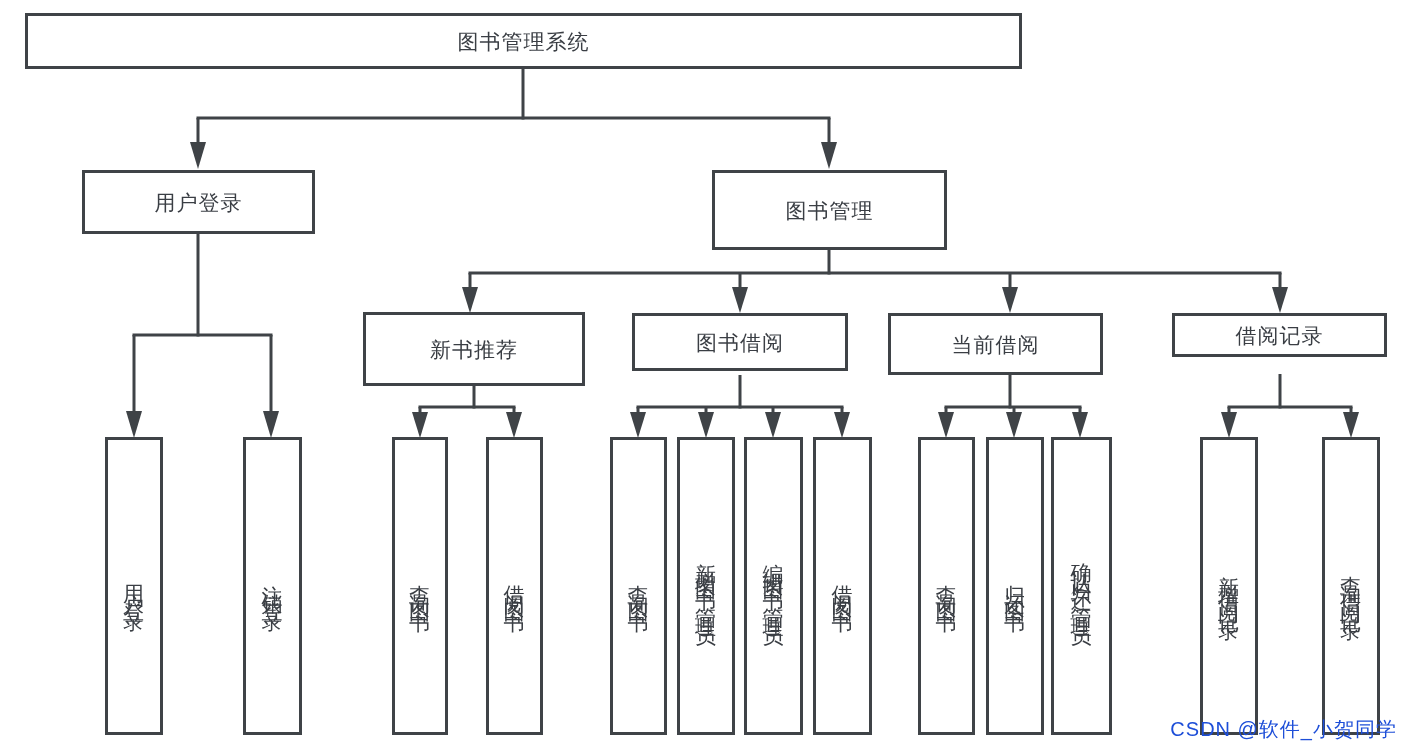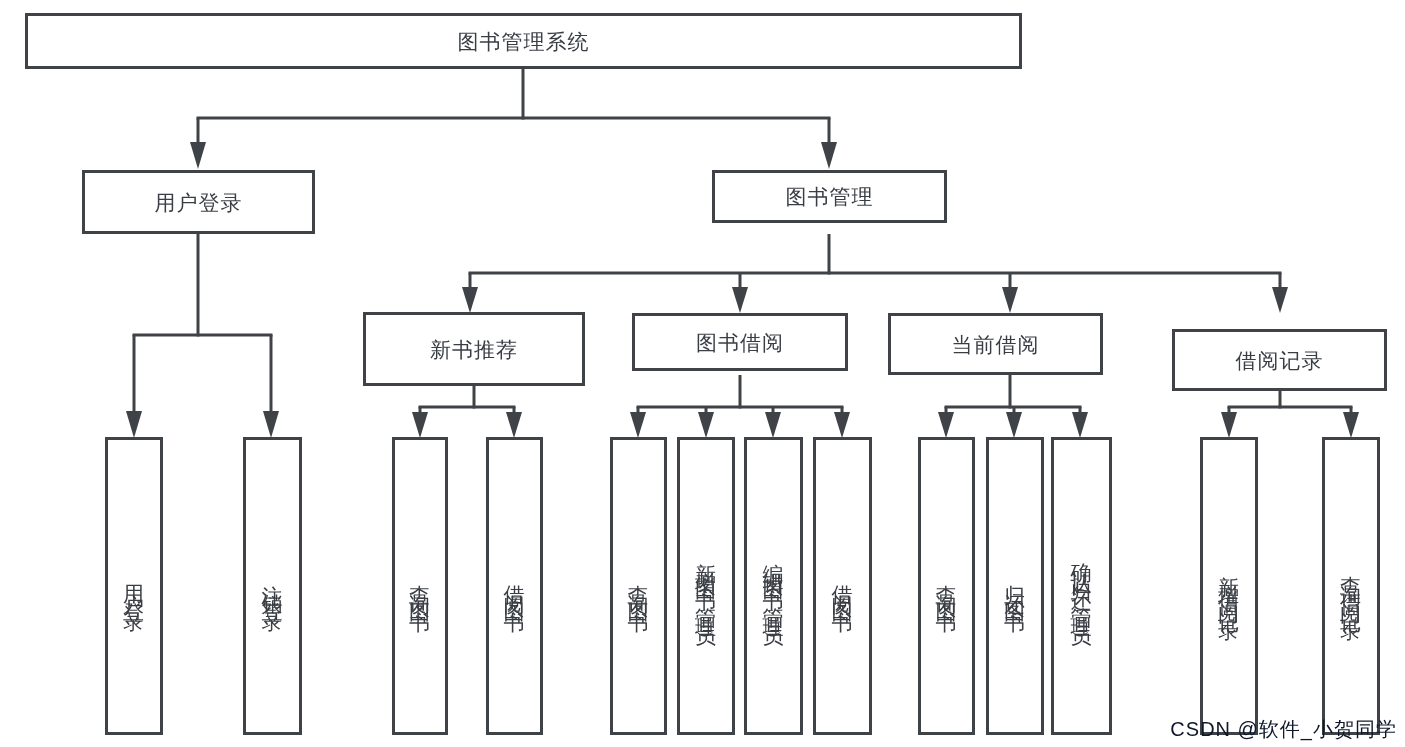--- a/index.html
+++ b/index.html
@@ -15,21 +15,21 @@
     border:3px solid #3f4347;
     display:flex;align-items:center;justify-content:center;
     font-size:21px;letter-spacing:1px;line-height:1;white-space:nowrap;
   }
   .node.v{
     writing-mode:vertical-rl;text-orientation:mixed;
     letter-spacing:9px;
   }
   .watermark{
     position:absolute;right:8px;bottom:4px;
-    font-size:20px;color:#0f172a;letter-spacing:1px;white-space:nowrap;
+    font-size:20px;color:#1d4ed8;letter-spacing:1px;white-space:nowrap;
   }
 </style>
 </head>
 <body>
 
 <div class="stage">
 
   <svg class="wires" viewBox="0 0 1405 747" xmlns="http://www.w3.org/2000/svg">
 
     <line x1="523" y1="68" x2="523" y2="119.5"></line>
@@ -88,26 +88,26 @@
     <line x1="1227.5" y1="407" x2="1352.5" y2="407"></line>
     <line x1="1229" y1="407" x2="1229" y2="415"></line>
     <line x1="1351" y1="407" x2="1351" y2="415"></line>
     <polygon points="1221,412 1237,412 1229,438"></polygon>
     <polygon points="1343,412 1359,412 1351,438"></polygon>
   </svg>
 
   <div class="node" style="left:25px;top:13px;width:997px;height:56px">图书管理系统</div>
 
   <div class="node" style="left:82px;top:170px;width:233px;height:64px">用户登录</div>
-  <div class="node" style="left:712px;top:170px;width:235px;height:53px">图书管理</div>
+  <div class="node" style="left:712px;top:170px;width:235px;height:80px">图书管理</div>
 
   <div class="node" style="left:363px;top:312px;width:222px;height:74px">新书推荐</div>
   <div class="node" style="left:632px;top:313px;width:216px;height:58px">图书借阅</div>
   <div class="node" style="left:888px;top:313px;width:215px;height:62px">当前借阅</div>
-  <div class="node" style="left:1172px;top:329px;width:215px;height:62px">借阅记录</div>
+  <div class="node" style="left:1172px;top:313px;width:215px;height:44px">借阅记录</div>
 
   <div class="node v" style="left:105px;top:437px;width:58px;height:298px">用户登录</div>
   <div class="node v" style="left:243px;top:437px;width:59px;height:298px">注销登录</div>
 
   <div class="node v" style="left:392px;top:437px;width:56px;height:298px">查询图书</div>
   <div class="node v" style="left:486px;top:437px;width:57px;height:298px">借阅图书</div>
 
   <div class="node v" style="left:610px;top:437px;width:57px;height:298px">查询图书</div>
   <div class="node v" style="left:677px;top:437px;width:58px;height:298px">新增图书（管理员）</div>
   <div class="node v" style="left:744px;top:437px;width:59px;height:298px">编辑图书（管理员）</div>

